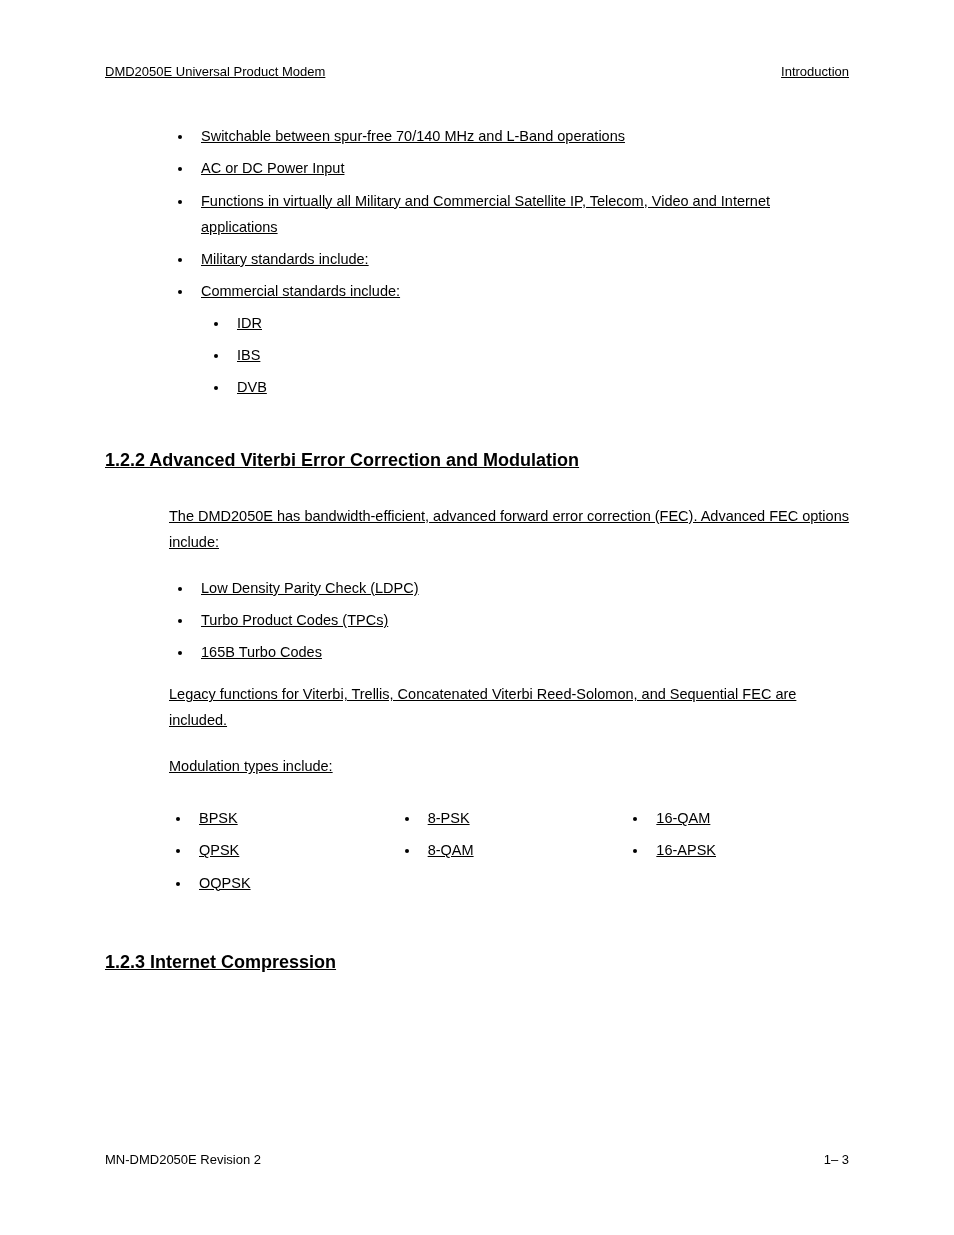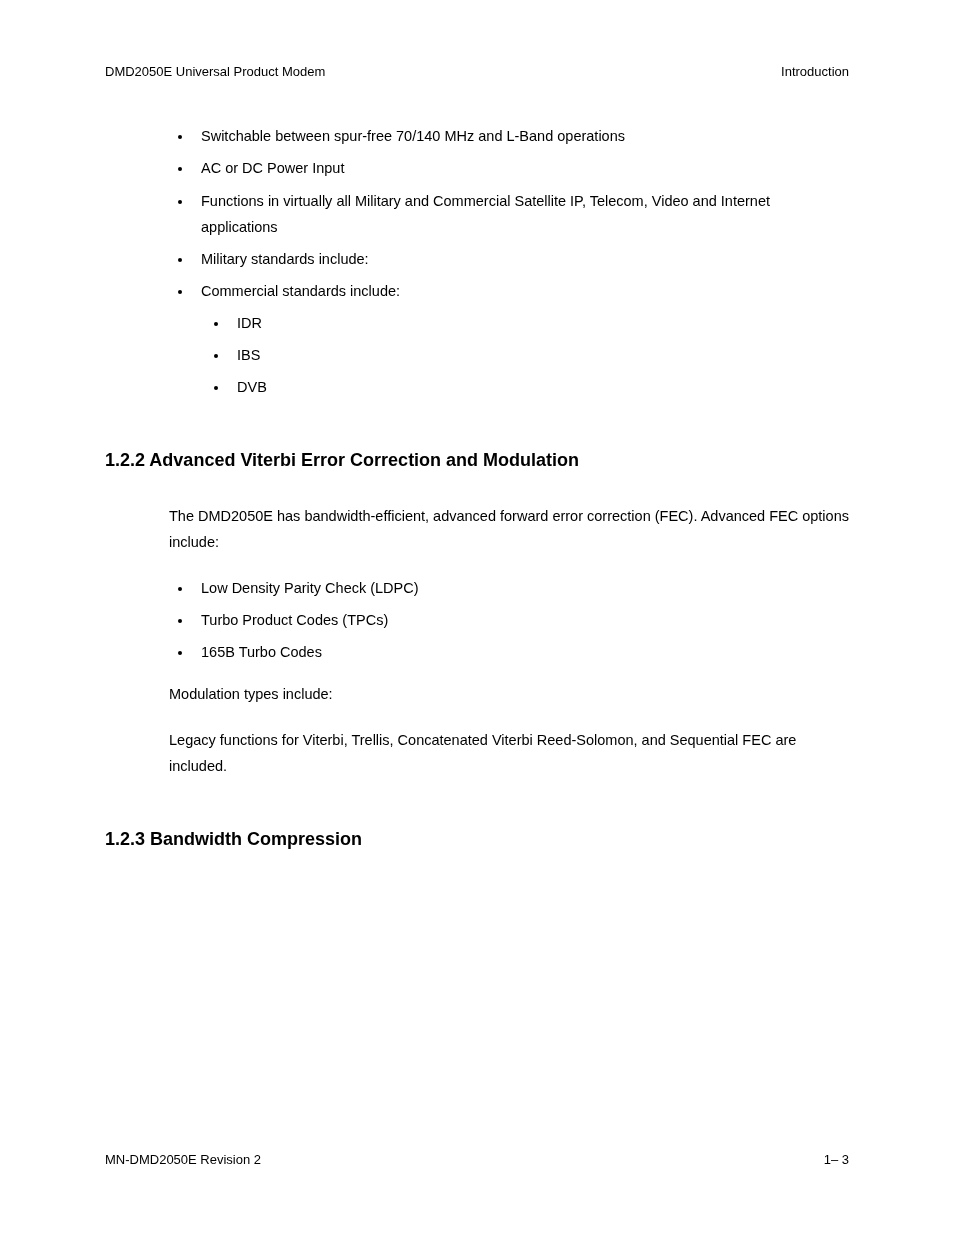--- a/index.html
+++ b/index.html
@@ -10,20 +10,21 @@
     margin: 0;
     padding: 0;
   }
   .page {
     width: 954px;
     height: 1235px;
     box-sizing: border-box;
     padding: 60px 105px 50px 105px;
     position: relative;
     line-height: 1.8;
+    text-decoration: underline;
   }
   .header-row {
     display: flex;
     justify-content: space-between;
     font-size: 13px;
     margin-bottom: 40px;
   }
   .content {
     padding-left: 58px;
   }
@@ -118,26 +119,41 @@
 
   <div class="content">
     <div class="para">The DMD2050E has bandwidth-efficient, advanced forward error correction (FEC).  Advanced FEC options include:</div>
 
     <ul class="level1" style="margin-bottom:16px;">
       <li>Low Density Parity Check (LDPC)</li>
       <li>Turbo Product Codes (TPCs)</li>
       <li>165B Turbo Codes</li>
     </ul>
 
+    <div class="para">Legacy functions for Viterbi, Trellis, Concatenated Viterbi Reed-Solomon, and Sequential FEC are included.</div>
     <div class="para">Modulation types include:</div>
-    <div class="para">Legacy functions for Viterbi, Trellis, Concatenated Viterbi Reed-Solomon, and Sequential FEC are included.</div>
 
+    <div class="three-col">
+      <ul class="level2">
+        <li>BPSK</li>
+        <li>QPSK</li>
+        <li>OQPSK</li>
+      </ul>
+      <ul class="level2">
+        <li>8-PSK</li>
+        <li>8-QAM</li>
+      </ul>
+      <ul class="level2">
+        <li>16-QAM</li>
+        <li>16-APSK</li>
+      </ul>
+    </div>
   </div>
 
-  <h2 class="section">1.2.3  Bandwidth Compression</h2>
+  <h2 class="section">1.2.3  Internet Compression</h2>
 
 
   <div class="footer-row">
     <span>MN-DMD2050E  Revision 2</span>
     <span>1–  3</span>
   </div>
 
 </div>
 
 </body></html>

